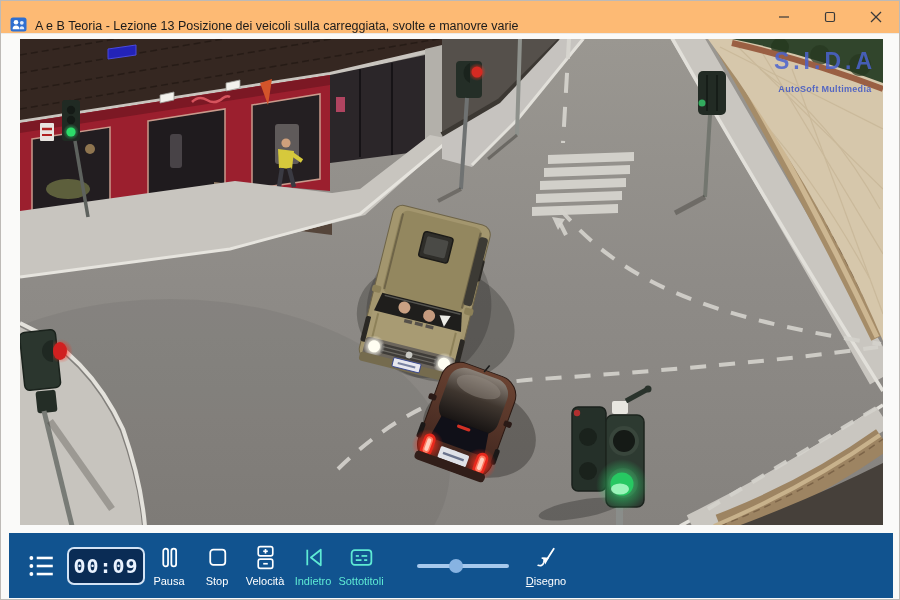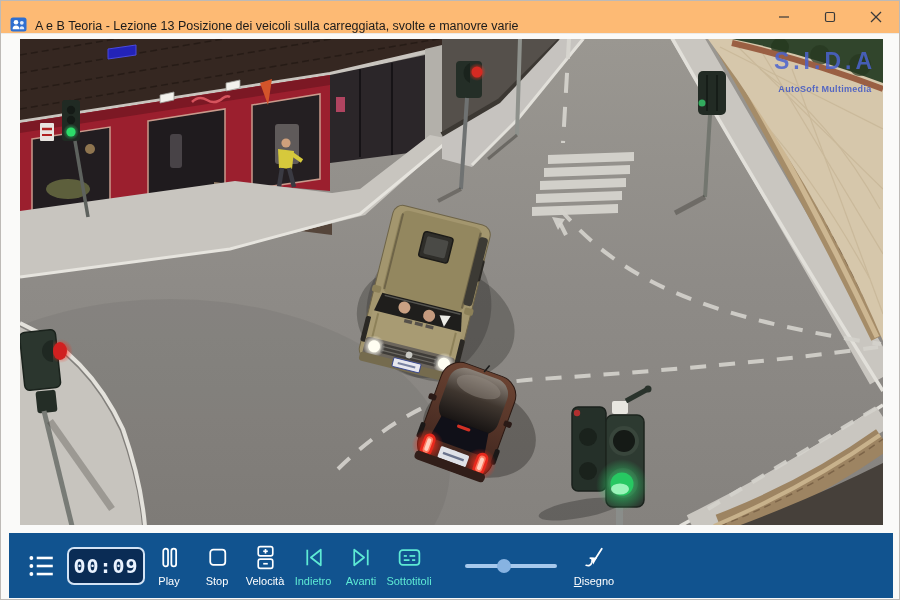--- a/index.html
+++ b/index.html
@@ -385,21 +385,21 @@
     <div class="timer">
       <span>00:09</span>
     </div>
 
 
     <button class="tb-btn">
       <svg width="27" height="27" viewBox="0 0 26 26" fill="none" stroke-width="1.7">
         <rect x="7" y="4.5" width="4.6" height="17" rx="2.3"></rect>
           <rect x="14.8" y="4.5" width="4.6" height="17" rx="2.3"></rect>
       </svg>
-      <span class="lbl">Play</span>
+      <span class="lbl">Pausa</span>
     </button>
 
     <button class="tb-btn">
       <svg width="27" height="27" viewBox="0 0 26 26" fill="none" stroke-width="1.7">
         <rect x="6" y="5.5" width="14.5" height="14.5" rx="3"></rect>
       </svg>
       <span class="lbl">Stop</span>
     </button>
 
     <button class="tb-btn">
@@ -414,27 +414,20 @@
     </button>
 
     <button class="tb-btn disabled">
       <svg width="27" height="27" viewBox="0 0 26 26" fill="none" stroke-width="1.7" stroke-linejoin="round">
         <line x1="7" y1="5.5" x2="7" y2="20.5"></line>
           <path d="M20,5.5 L10.5,13 L20,20.5 Z"></path>
       </svg>
       <span class="lbl">Indietro</span>
     </button>
 
-    <button class="tb-btn disabled">
-      <svg width="27" height="27" viewBox="0 0 26 26" fill="none" stroke-width="1.7" stroke-linejoin="round">
-        <path d="M6,5.5 L15.5,13 L6,20.5 Z"></path>
-          <line x1="19" y1="5.5" x2="19" y2="20.5"></line>
-      </svg>
-      <span class="lbl">Avanti</span>
-    </button>
 
     <button class="tb-btn disabled">
       <svg width="27" height="27" viewBox="0 0 26 26" fill="none" stroke-width="1.7">
         <rect x="3.5" y="6" width="19" height="14" rx="3"></rect>
         <line x1="7.5" y1="11.5" x2="10.5" y2="11.5"></line>
           <line x1="13" y1="11.5" x2="18.5" y2="11.5"></line>
         <line x1="7.5" y1="15.5" x2="13" y2="15.5"></line>
           <line x1="15.5" y1="15.5" x2="18.5" y2="15.5"></line>
       </svg>
       <span class="lbl">Sottotitoli</span>

